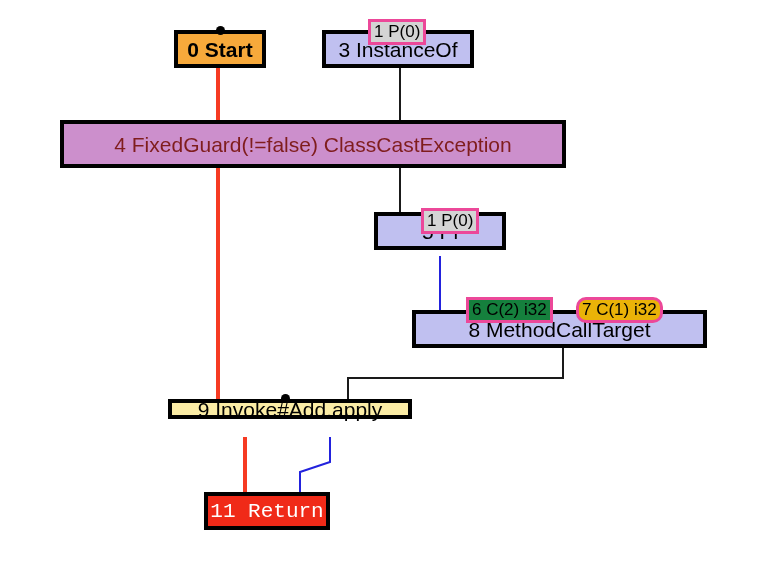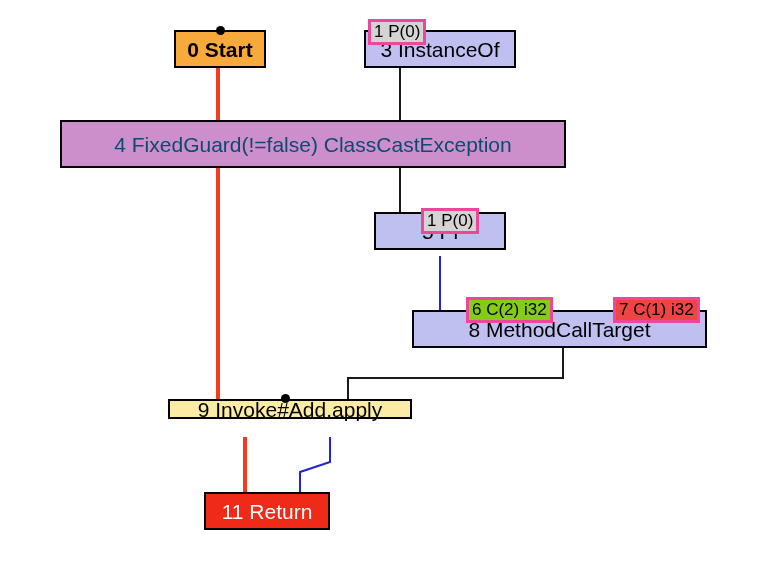--- a/index.html
+++ b/index.html
@@ -20,21 +20,21 @@
   #edge-layer {
     position: absolute;
     left: 0;
     top: 0;
     width: 758px;
     height: 566px;
   }
   .node {
     position: absolute;
     box-sizing: border-box;
-    border: 2px solid #1d4ed8;
+    border: 4px solid #1d4ed8;
     display: flex;
     align-items: center;
     justify-content: center;
     white-space: nowrap;
     font-size: 21px;
     line-height: 1;
     color: #000000;
     z-index: 5;
   }
   .node-label {
@@ -77,39 +77,39 @@
       <polyline points="400,168 400,218" fill="none" stroke="#1a1a1a" stroke-width="2" stroke-linejoin="miter"></polyline>
       <polyline points="440,256 440,310" fill="none" stroke="#2222dd" stroke-width="2" stroke-linejoin="miter"></polyline>
       <polyline points="563,348 563,378 348,378 348,399" fill="none" stroke="#1a1a1a" stroke-width="2" stroke-linejoin="miter"></polyline>
       <polyline points="330,437 330,462 300,472 300,492" fill="none" stroke="#2222dd" stroke-width="2" stroke-linejoin="miter"></polyline>
     </svg>
 
   <div id="node-layer">
       <div class="node bold" style="left: 174px; top: 30px; width: 92px; height: 38px; background: rgb(247, 169, 59); color: rgb(0, 0, 0); border-color: rgb(0, 0, 0);">
         <span class="node-label">0 Start</span>
       </div>
-      <div class="node" style="left: 322px; top: 30px; width: 152px; height: 38px; background: rgb(192, 192, 240); color: rgb(0, 0, 0); border-color: rgb(0, 0, 0); margin-left: 42px;">
+      <div class="node" style="left: 322px; top: 30px; width: 152px; height: 38px; background: rgb(192, 192, 240); color: rgb(0, 0, 0); border-color: rgb(0, 0, 0);">
         <span class="node-label">3 InstanceOf</span>
       </div>
       <div class="port" style="left: 368px; top: 19px; background: rgb(212, 212, 212);">1 P(0)</div>
-      <div class="node" style="left: 60px; top: 120px; width: 506px; height: 48px; background: rgb(204, 143, 204); color: #0c4a6e; border-color: rgb(0, 0, 0);">
+      <div class="node" style="left: 60px; top: 120px; width: 506px; height: 48px; background: rgb(204, 143, 204); color: #7f1d1d; border-color: rgb(0, 0, 0);">
         <span class="node-label">4 FixedGuard(!=false) ClassCastException</span>
       </div>
       <div class="node" style="left: 374px; top: 212px; width: 132px; height: 38px; background: rgb(192, 192, 240); color: rgb(0, 0, 0); border-color: rgb(0, 0, 0);">
         <span class="node-label">5 Pi</span>
       </div>
       <div class="port" style="left: 421px; top: 208px; background: rgb(212, 212, 212);">1 P(0)</div>
       <div class="node" style="left: 412px; top: 310px; width: 295px; height: 38px; background: rgb(192, 192, 240); color: rgb(0, 0, 0); border-color: rgb(0, 0, 0); text-align: right;">
         <span class="node-label">8 MethodCallTarget</span>
       </div>
-      <div class="port" style="left: 466px; top: 297px; background: #84cc16;">6 C(2) i32</div>
-      <div class="port" style="left: 613px; top: 297px; background: #ef4444;">7 C(1) i32</div>
+      <div class="port" style="left: 466px; top: 297px; background: #15803d;">6 C(2) i32</div>
+      <div class="port" style="left: 576px; top: 297px; background: #eab308; border-radius: 10px;">7 C(1) i32</div>
       <div class="node" style="left: 168px; top: 399px; width: 244px; height: 20px; background: rgb(251, 236, 165); color: rgb(0, 0, 0); border-color: rgb(0, 0, 0);">
         <span class="node-label">9 Invoke#Add.apply</span>
       </div>
-      <div class="node" style="left: 204px; top: 492px; width: 126px; height: 38px; background: rgb(240, 42, 24); color: rgb(255, 255, 255); border-color: rgb(0, 0, 0);">
+      <div class="node" style="left: 204px; top: 492px; width: 126px; height: 38px; background: rgb(240, 42, 24); color: rgb(255, 255, 255); border-color: rgb(0, 0, 0); font-family: Liberation Mono, monospace;">
         <span class="node-label">11 Return</span>
       </div>
       <div class="anchor-dot" style="left: 216px; top: 26px;"></div>
       <div class="anchor-dot" style="left: 281px; top: 394px;"></div>
     </div>
 
 </div>
 
 </body></html>

